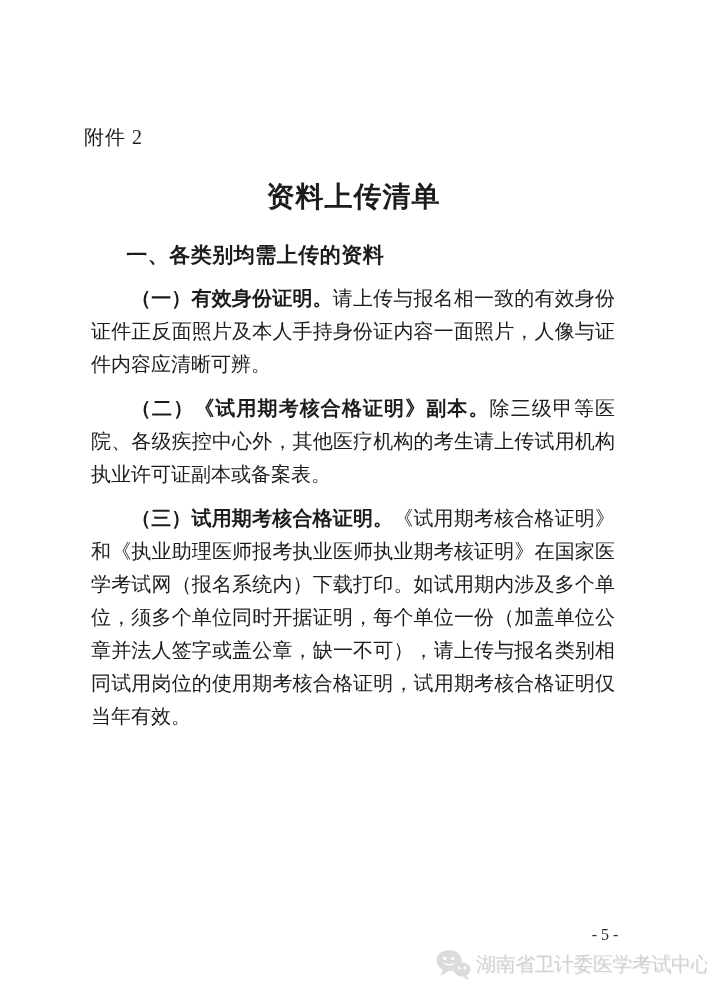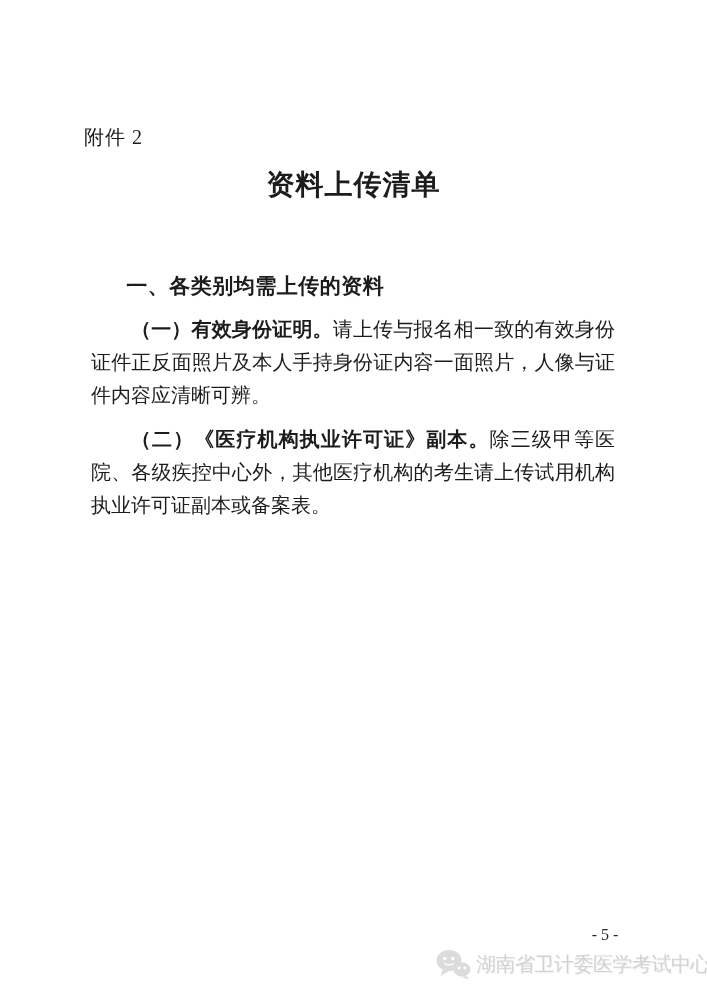--- a/index.html
+++ b/index.html
@@ -22,31 +22,31 @@
     top: 124px;
     font-size: 20px;
     letter-spacing: 1px;
     text-align: center;
   }
   .doc-title {
     position: absolute;
     left: 0;
     right: 0;
     top: 166px;
-    margin: 0;
+    margin: 12px;
     text-align: center;
     font-size: 28px;
     font-weight: bold;
     letter-spacing: 1px;
     font-family: "Liberation Serif", serif;
   }
   .content {
     position: absolute;
     left: 80px;
-    top: 269px;
+    top: 238px;
     width: 546px;
   }
   .section-heading {
     font-family: "Liberation Sans", sans-serif;
     font-weight: bold;
     font-size: 21px;
     line-height: 33px;
     text-indent: 2.2em;
     letter-spacing: 0.5px;
   }
@@ -96,22 +96,23 @@
   <div class="attachment-label">附件 2</div>
 
   <h1 class="doc-title">资料上传清单</h1>
 
   <div class="content">
 
     <div class="section-heading">一、各类别均需上传的资料</div>
 
     <p class="para"><b class="lead">（一）有效身份证明。</b><span>请上传与报名相一致的有效身份证件正反面照片及本人手持身份证内容一面照片，人像与证件内容应清晰可辨。</span></p>
 
-    <p class="para"><b class="lead">（二）《医疗机构执业许可证》副本。</b><span>除三级甲等医院、各级疾控中心外，其他医疗机构的考生请上传试用机构执业许可证副本或备案表。</span></p>
+    <p class="para"><b class="lead">（二）《试用期考核合格证明》副本。</b><span>除三级甲等医院、各级疾控中心外，其他医疗机构的考生请上传试用机构执业许可证副本或备案表。</span></p>
 
+    <p class="para"><b class="lead">（三）试用期考核合格证明。</b><span>《试用期考核合格证明》和《执业助理医师报考执业医师执业期考核证明》在国家医学考试网（报名系统内）下载打印。如试用期内涉及多个单位，须多个单位同时开据证明，每个单位一份（加盖单位公章并法人签字或盖公章，缺一不可），请上传与报名类别相同试用岗位的使用期考核合格证明，试用期考核合格证明仅当年有效。</span></p>
 
 
 
   </div>
 
   <div class="page-number">- 5 -</div>
 
   <div class="watermark">
     <svg class="wechat-icon" width="35" height="32" viewBox="0 0 35 32" aria-hidden="true">
       <ellipse cx="13" cy="12.5" rx="12.5" ry="10.5" fill="#dcdcdc"></ellipse>

